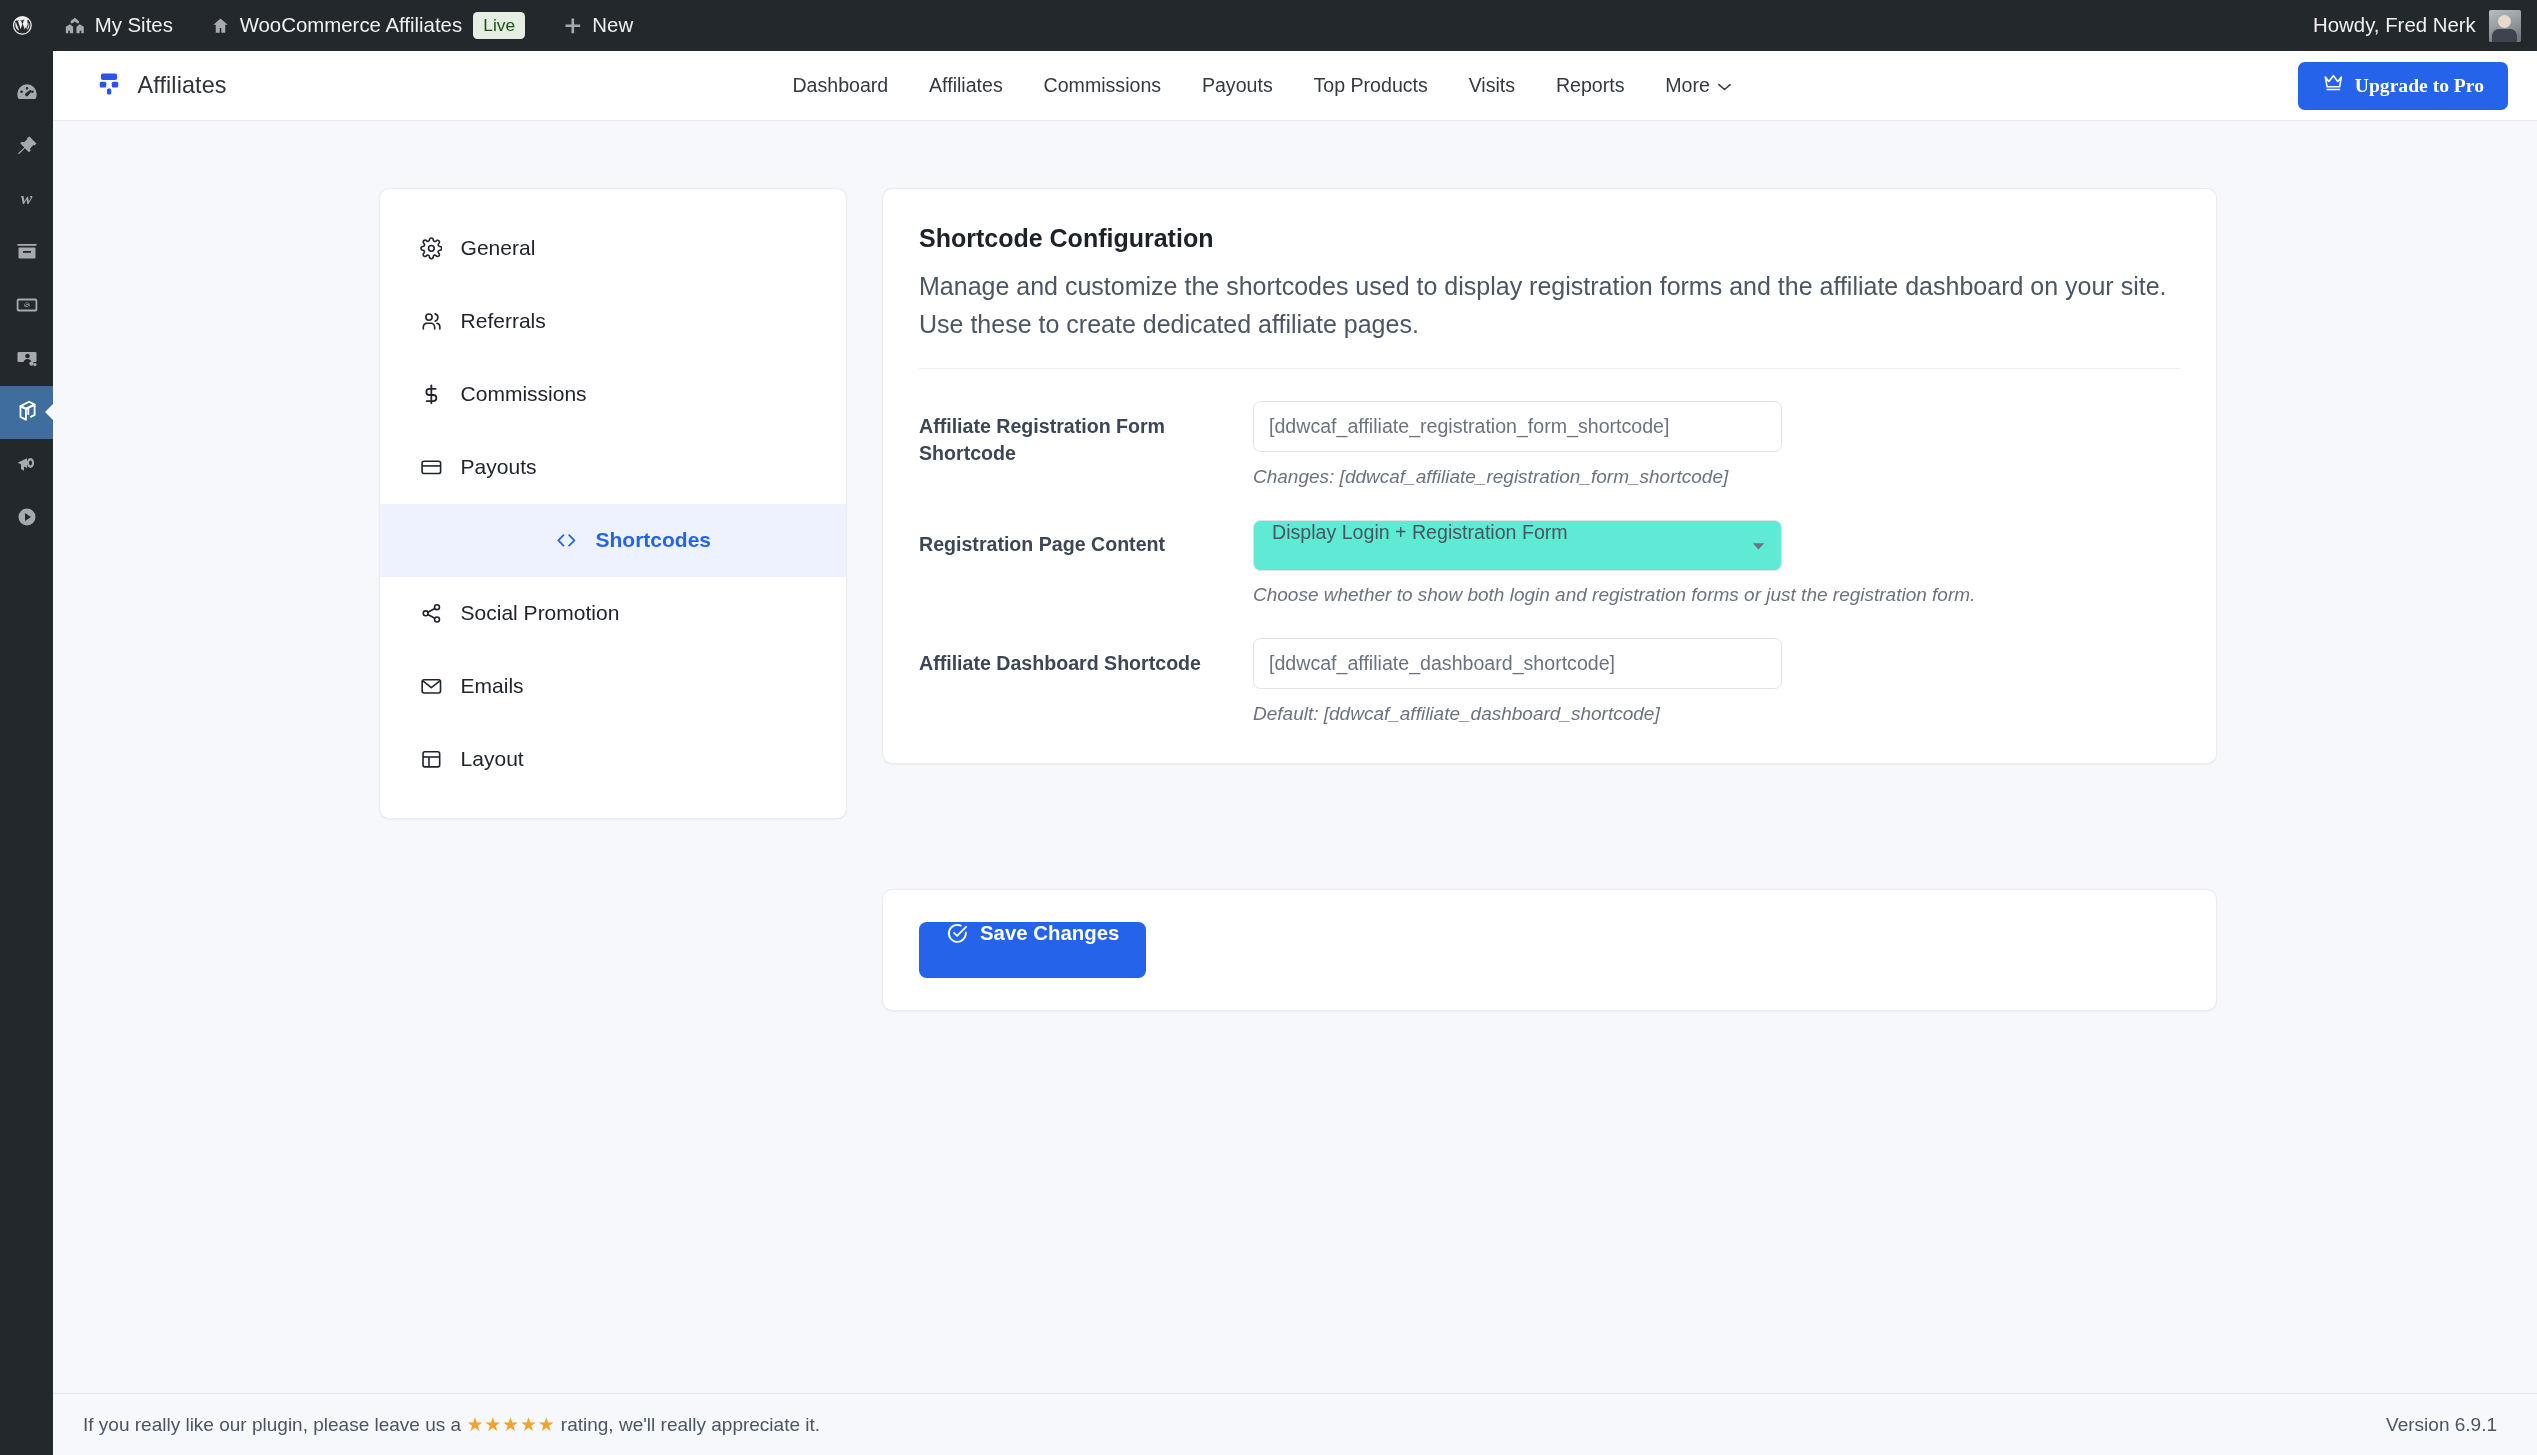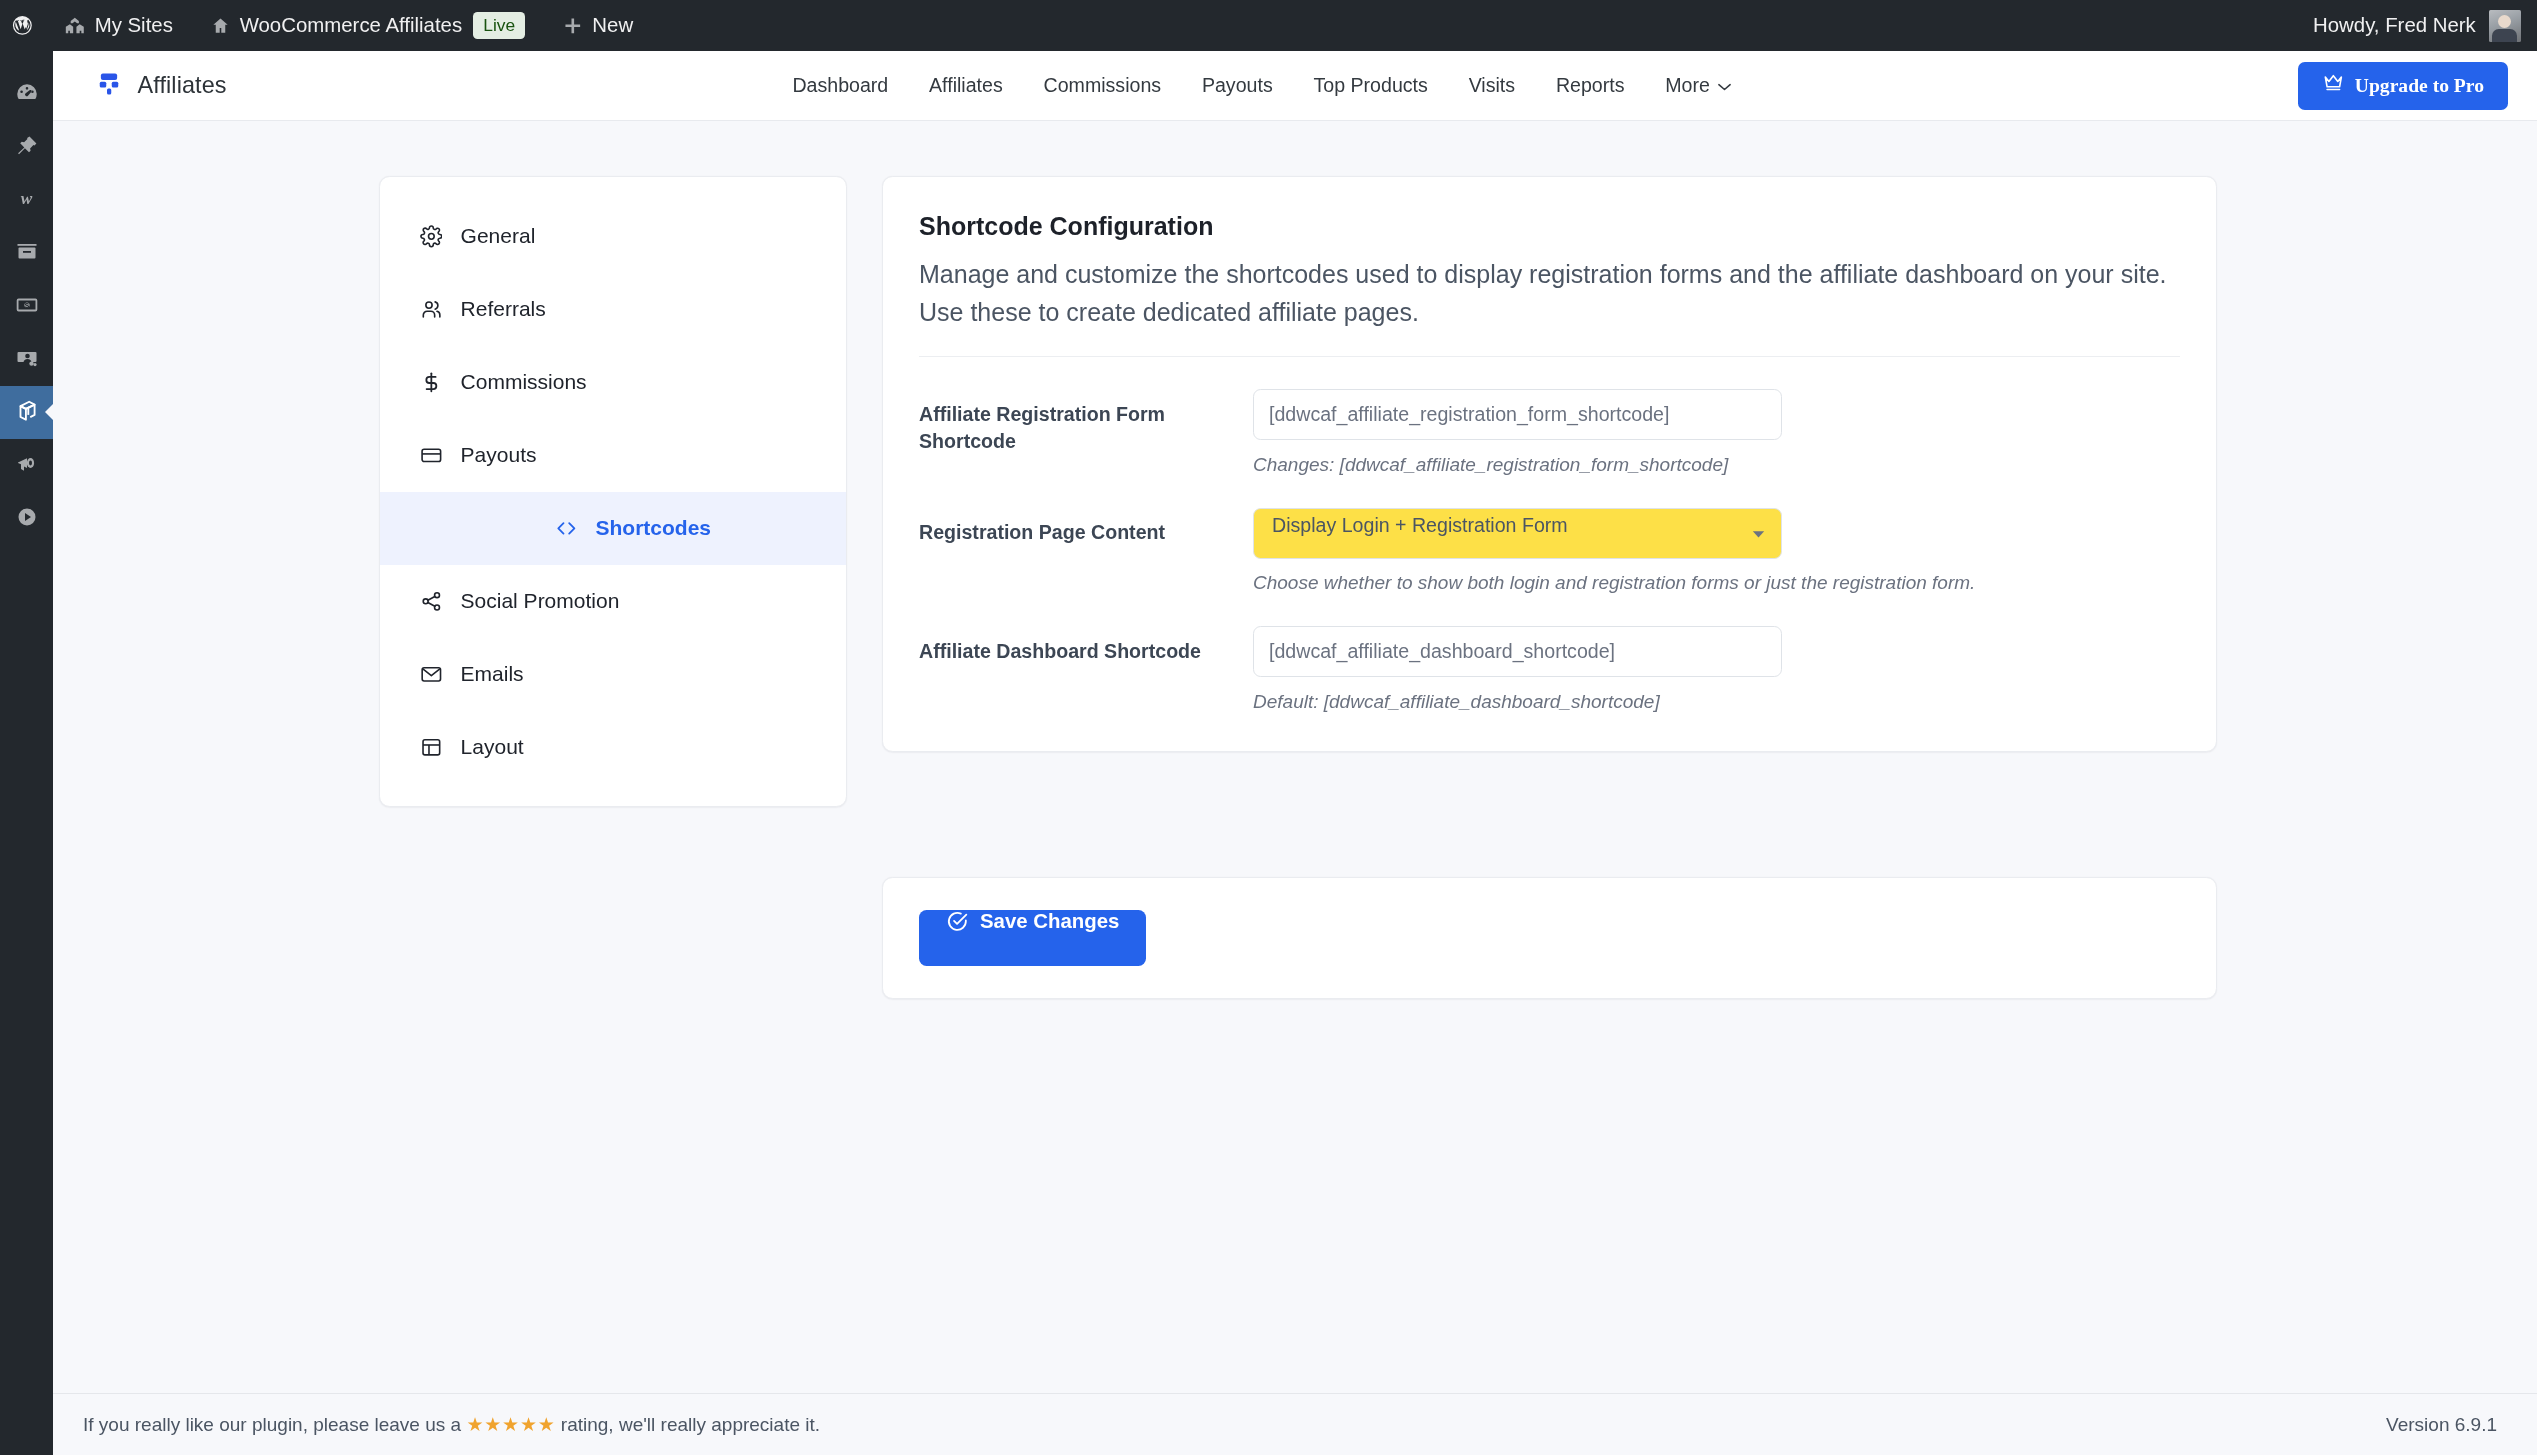--- a/index.html
+++ b/index.html
@@ -79,21 +79,21 @@
   }
   .nav-item .chev { font-size: 14.3px; position: relative; top: 1.5px;}
   #upgrade-btn {
     margin-right: 30px; background: #2563eb; color: #fff; border: none;
     font-family: Liberation Serif, serif; font-size: 19.6px; font-weight: 700;
     padding: 0 24px; height: 48px; border-radius: 6.8px; cursor: pointer;
     display: flex; align-items: center; gap: 10.6px; white-space: nowrap;
   }
 
   
-  #content { position: absolute; left: 53px; top: 122px; width: 2485px; height: 1201px; }
+  #content { position: absolute; left: 53px; top: 134px; width: 2485px; height: 1201px; }
 
   #settings-sidebar {
     position: absolute; left: 326px; top: 54px; width: 468px;
     background: #fff; border: 0.8px solid #eaecf0; border-radius: 10.6px;
     padding: 22.7px 0; box-shadow: 0 0.8px 1.5px rgba(16,24,40,.05);
   }
   .side-item {
     display: flex; align-items: center; gap: 16.6px;
     height: 73px; padding-left: 38px; cursor: pointer;
     font-size: 21px; color: #20242c;
@@ -120,21 +120,21 @@
   .form-field { flex: 1; }
   .text-input {
     width: 529px; height: 51px; border: 0.8px solid #dfe3e8; border-radius: 7.6px;
     font-family: inherit; font-size: 19.6px; color: #6b7280; padding: 0 15px;
     background: #fff; outline: none; display: block;
   }
   .select-wrap { position: relative; width: 529px; }
   .select-input {
     width: 529px; height: 51px; border: 0.8px solid #dfe3e8; border-radius: 7.6px;
     font-size: 19.6px; color: #4b5563; padding: 0 36px 16px 18px;
-    background: #fde047; display: flex; align-items: center; cursor: pointer;
+    background: #5eead4; display: flex; cursor: pointer;
   }
   .select-arrow {
     position: absolute; right: 16.6px; top: 50%; transform: translateY(-50%);
     color: #6b7280; font-size: 14.3px; pointer-events: none;
   }
   .field-hint {
     font-size: 19px; color: #6b7280; font-style: italic; margin-top: 13.6px;
     white-space: nowrap;
   }
 

